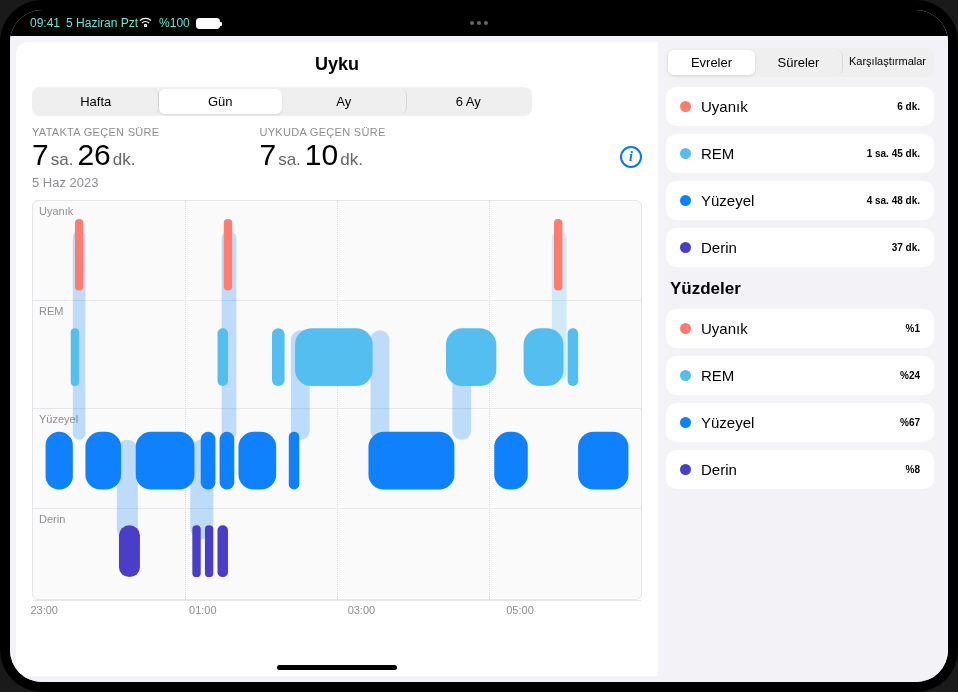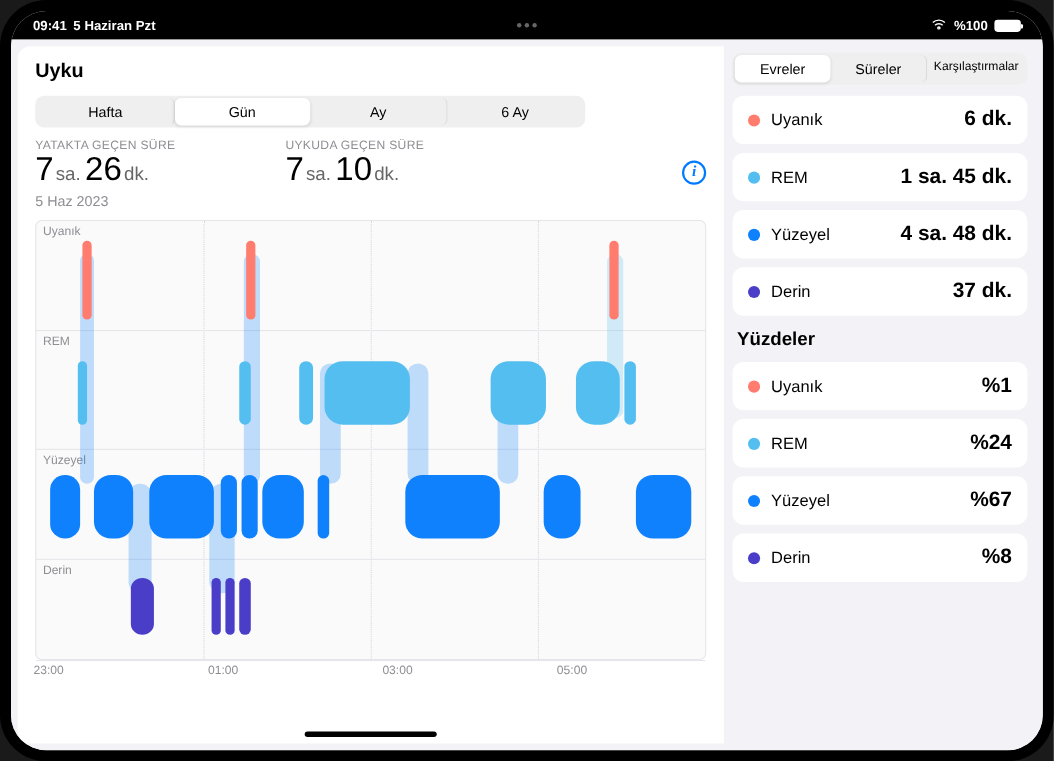--- a/index.html
+++ b/index.html
@@ -23,27 +23,26 @@
       width: 100%;
       height: 100%;
       background: #f2f2f7;
       border-radius: 32px;
       overflow: hidden;
       position: relative;
     }
     .status-bar {
       height: 26px;
       background: #000;
-      color: #ffffff;
-      display: flex;
-      justify-content: space-between;
+      color: #5eead4;
+      display: flex;
       align-items: center;
       padding: 0 20px;
       font-size: 12px;
-      font-weight: 700;
+      font-weight: 400;
     }
     .status-left { display: flex; align-items: center; gap: 6px; }
     .status-right { display: flex; align-items: center; gap: 6px; }
     .status-center { position: absolute; left: 50%; transform: translateX(-50%); display: flex; gap: 3px; }
     .dots { display: flex; gap: 3px; }
     .dots span { width: 4px; height: 4px; background: #666; border-radius: 50%; }
     .main-content {
       display: flex;
       height: calc(100% - 26px);
       background: #f2f2f7;
@@ -57,21 +56,21 @@
       padding: 12px 16px;
       overflow: hidden;
       position: relative;
     }
     .right-panel {
       width: 290px;
       padding: 12px 14px 12px 8px;
       overflow-y: auto;
     }
     .page-title {
-      text-align: left;
+      text-align: center;
       font-size: 18px;
       font-weight: 600;
       color: #000;
       margin-bottom: 12px;
     }
     .done-button {
       color: #007AFF;
       font-size: 17px;
       text-align: right;
       margin-bottom: 12px;
@@ -192,21 +191,21 @@
     .phase-dot {
       width: 11px;
       height: 11px;
       border-radius: 50%;
     }
     .phase-name {
       font-size: 15px;
       color: #000;
     }
     .phase-value {
-      font-size: 19px;
+      font-size: 10px;
       font-weight: 600;
       color: #000;
     }
     .section-header {
       font-size: 17px;
       font-weight: 700;
       color: #000;
       margin: 12px 0 10px 4px;
     }
     .home-indicator {

